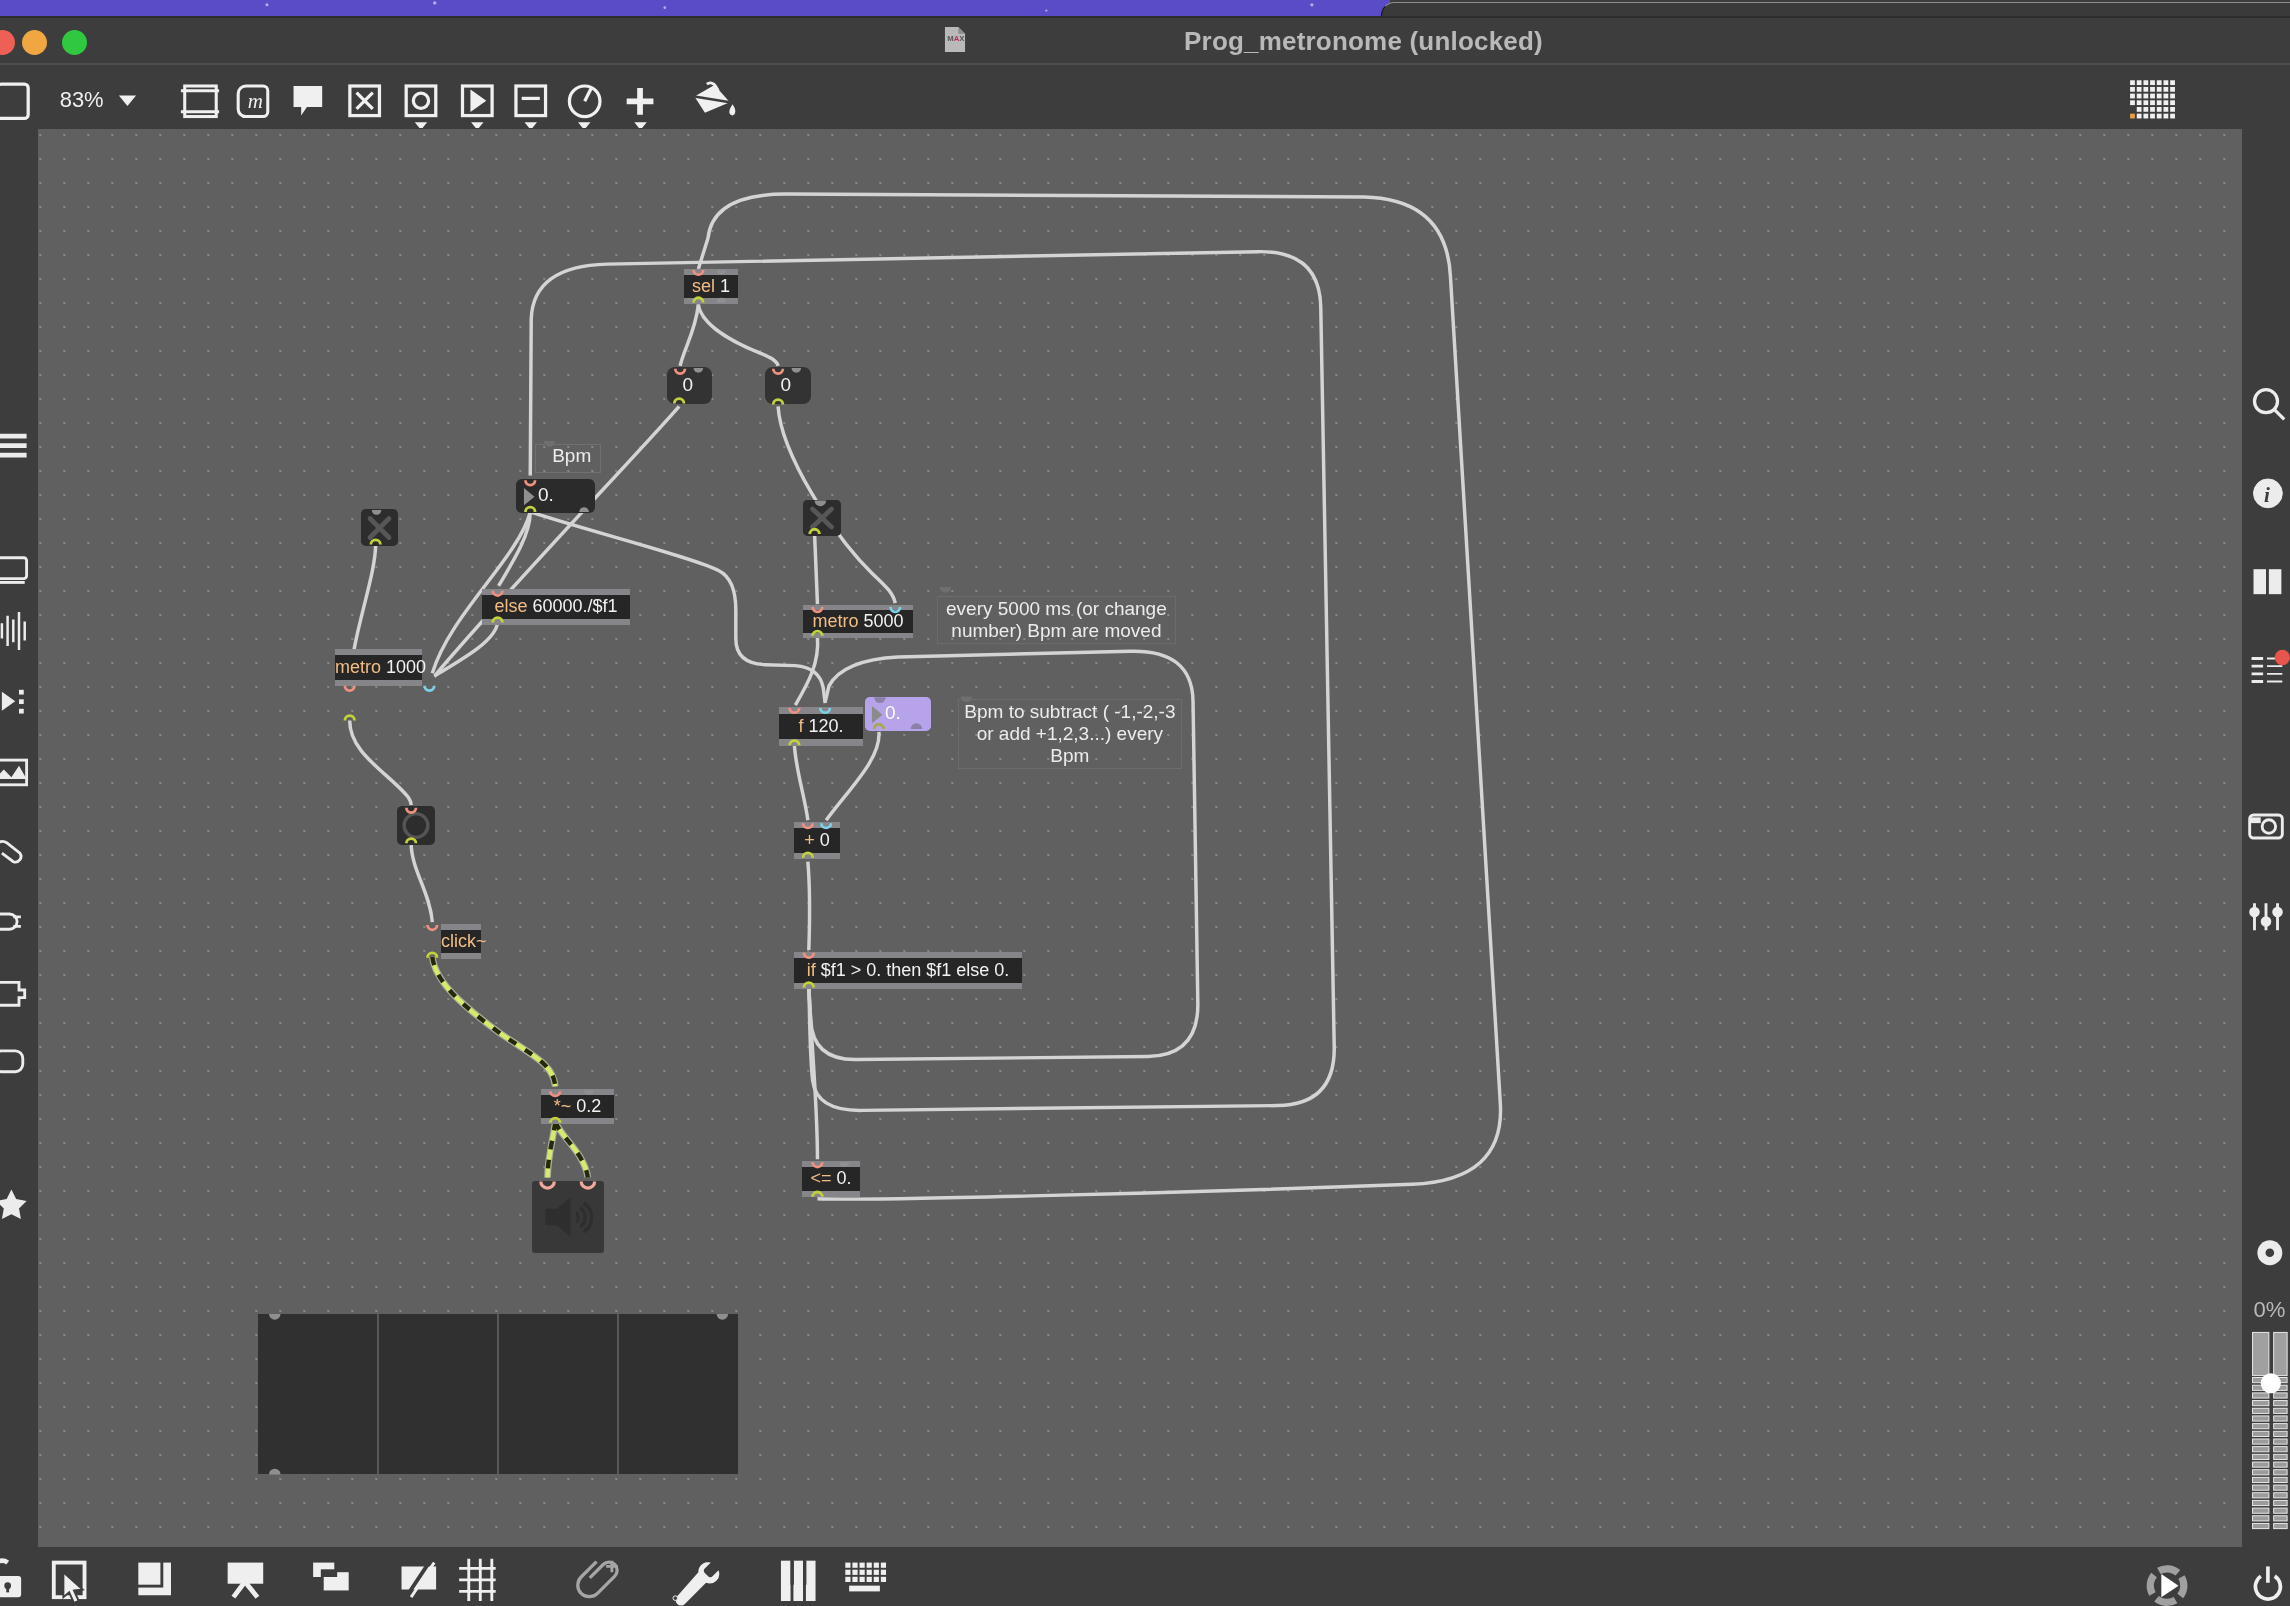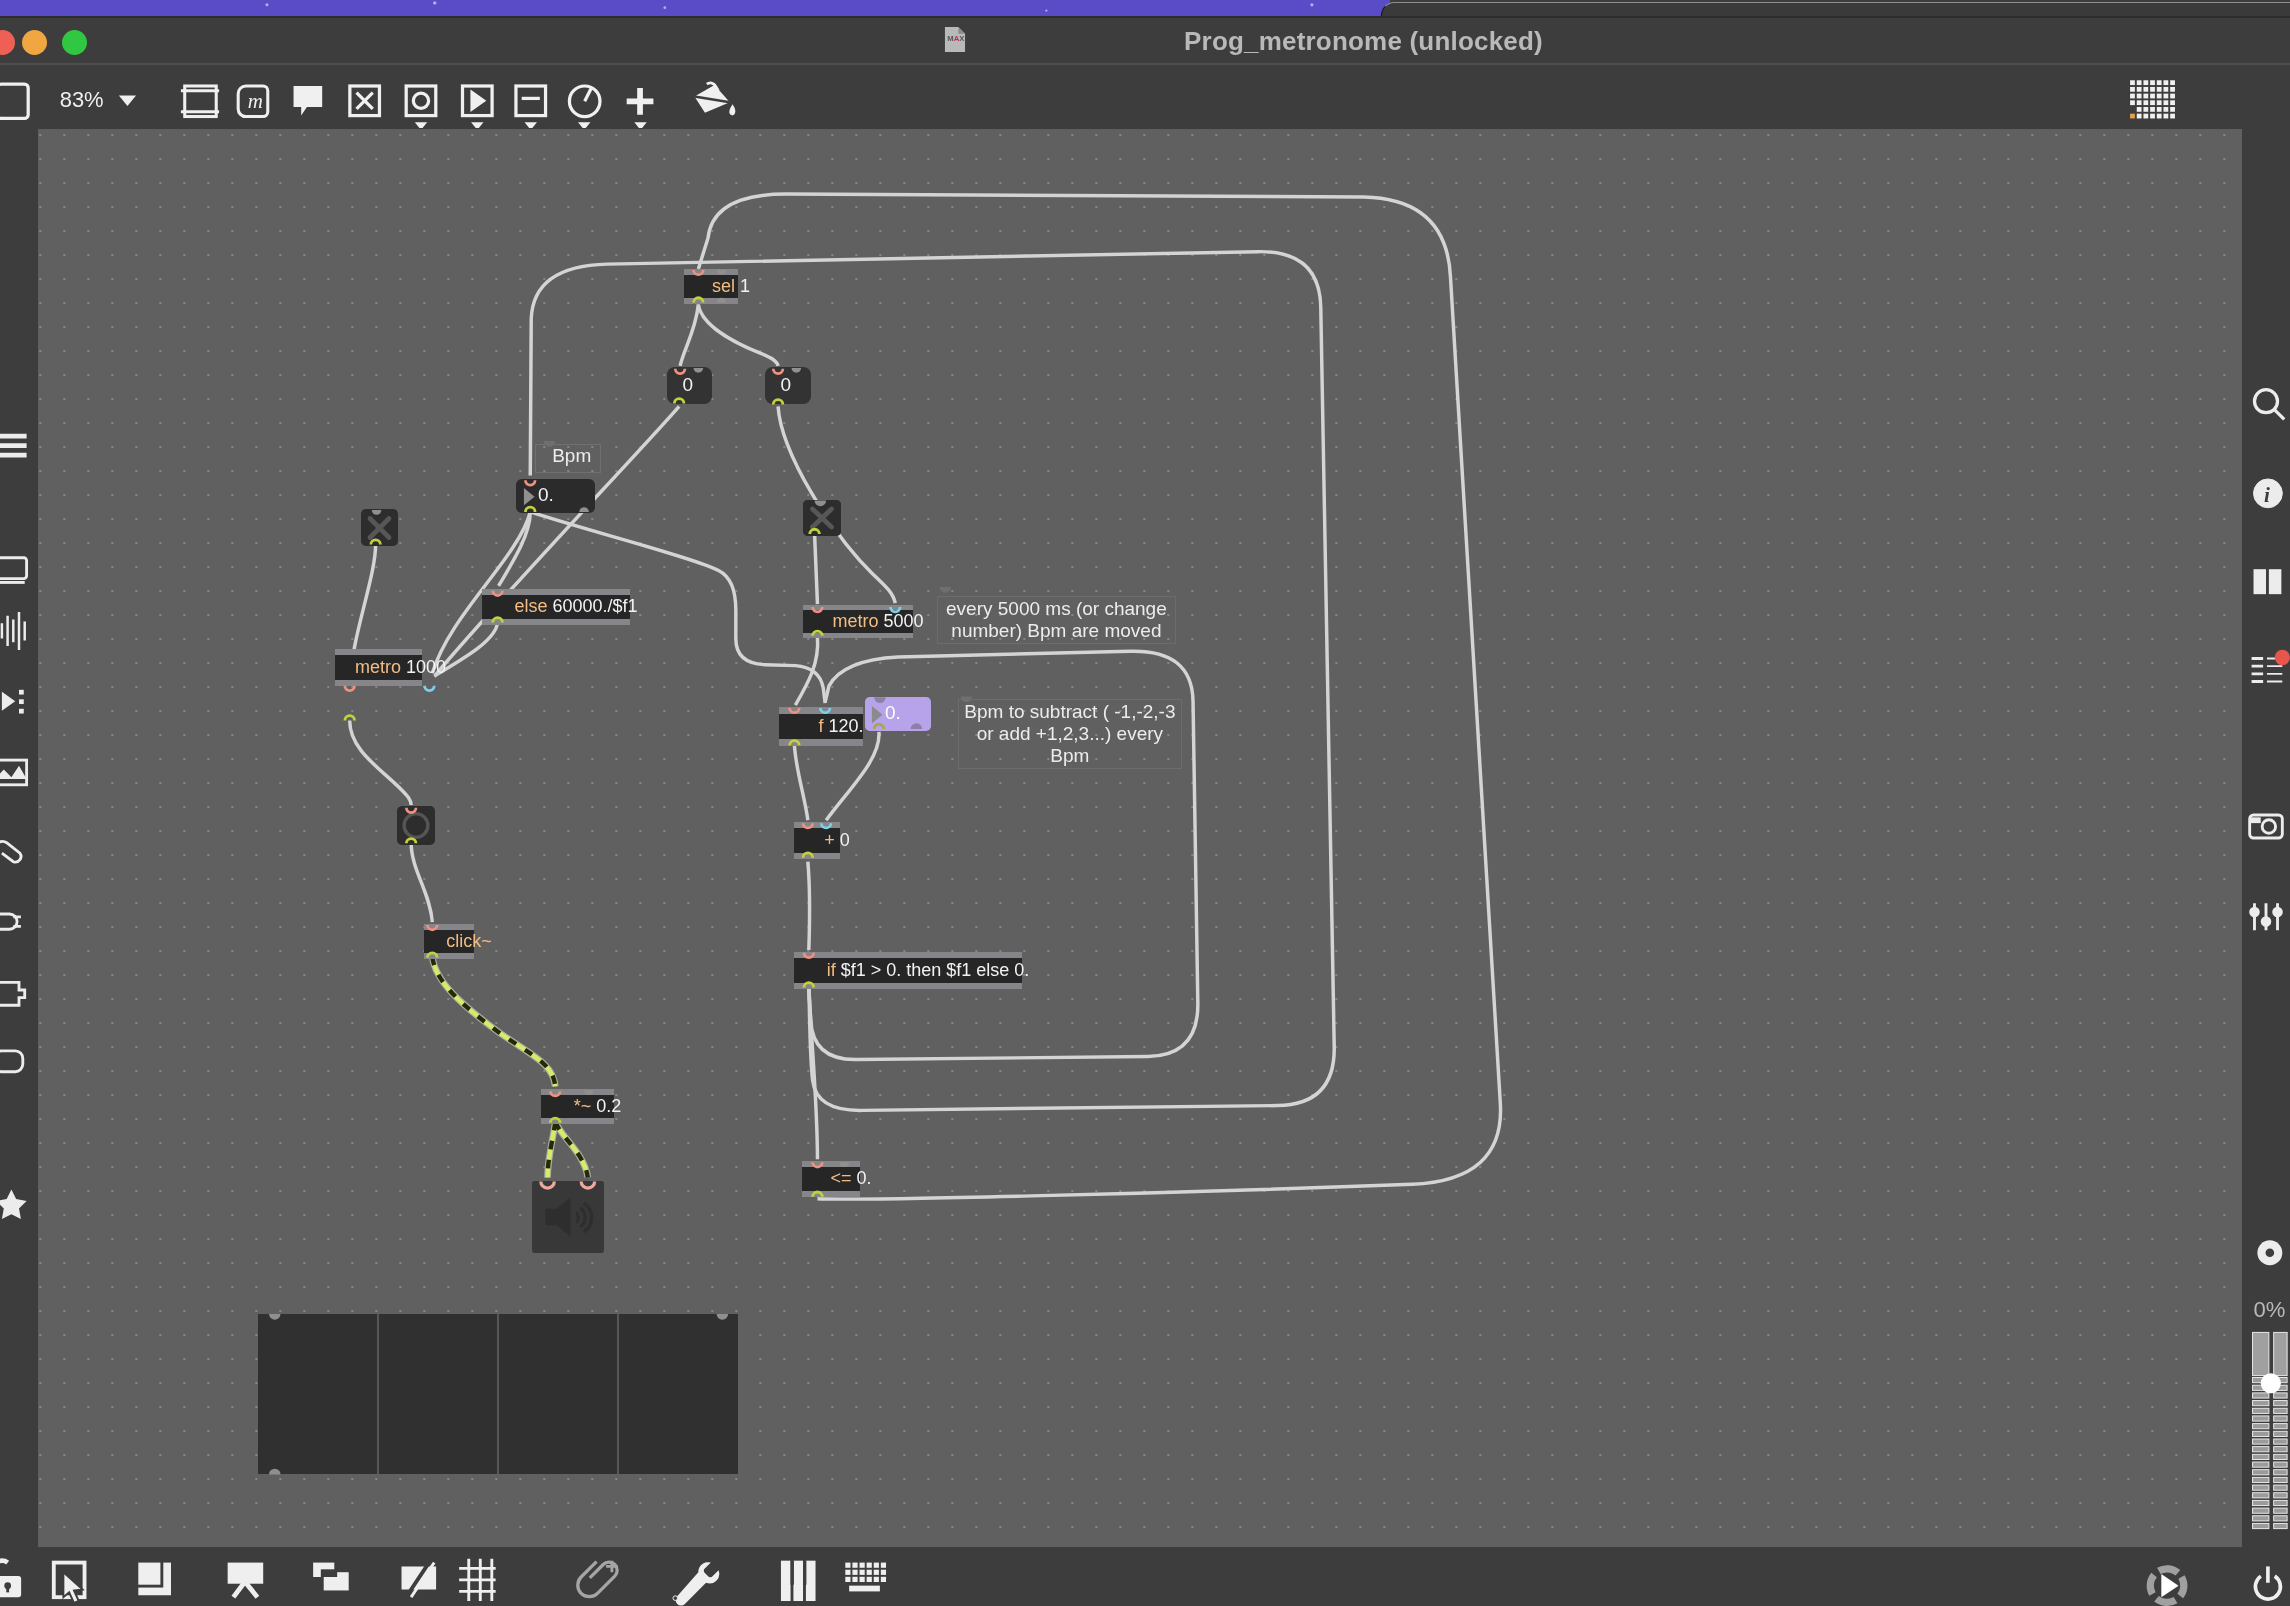--- a/index.html
+++ b/index.html
@@ -19,21 +19,21 @@
   #canvas{left:38px;top:129px;width:2204px;height:1418px;background:#606060;}
   #dots{left:38px;top:129px;width:2204px;height:1418px;
      background-image:radial-gradient(circle, rgba(222,222,222,0.30) 1.1px, rgba(222,222,222,0) 1.2px);
      background-size:24px 24px;background-position:-9.7px -6px;}
   .tl{width:25px;height:25px;border-radius:50%;top:30px;}
   #title{left:979px;top:25px;width:769px;height:33px;text-align:center;color:#b9b9b9;
      font-size:26px;font-weight:bold;line-height:33px;}
   
   .obj{position:absolute;background:#262626;border-top:6.7px solid #86868a;border-bottom:6.7px solid #86868a;
        box-sizing:border-box;color:#f2f2f2;font-size:18px;white-space:nowrap;}
-  .obj .t{position:absolute;left:0;top:50%;transform:translateY(-54%);width:100%;text-align:center;margin-left:20px;}
+  .obj .t{position:absolute;left:0;top:50%;transform:translateY(-54%);width:100%;text-align:center;}
   .nb{position:absolute;background:#333333;border-radius:7.7px;color:#f2f2f2;font-size:19px;}
   .orange{color:#f2bd85;}
   .comment{position:absolute;color:#ececec;font-size:19px;line-height:22px;text-align:center;}
 </style>
 </head>
 <body>
 <div class="abs" id="purple"></div>
 <svg class="abs" style="left:0;top:0" width="1390" height="16.3" viewBox="0 0 1447 17">
   <g fill="#ffffff" opacity="0.55">
       <circle cx="277" cy="5" r="1.6"></circle>
@@ -197,21 +197,21 @@
 <div class="nb" style="left:397px;top:806px;width:38px;height:39px;border-radius:4.8px;background:#2d2d2d">
   <svg class="abs" style="left:0;top:0" width="38" height="39" viewBox="0 0 40 41">
       <circle cx="20" cy="20.5" r="12.5" stroke="#555" stroke-width="3.6" fill="none"></circle>
     </svg>
   </div>
 
 <div class="obj" style="left:794px;top:822px;width:46px;height:37px">
     <div class="t"><span class="orange">+</span> 0</div>
   </div>
 
-<div class="obj" style="left:424px;top:924px;width:50px;height:35px">
+<div class="obj" style="left:441px;top:924px;width:40px;height:35px">
     <div class="t"><span class="orange">click~</span></div>
   </div>
 
 <div class="obj" style="left:794px;top:952px;width:228px;height:37px">
     <div class="t"><span class="orange">if</span> $f1 &gt; 0. then $f1 else 0.</div>
   </div>
 
 <div class="obj" style="left:541px;top:1089px;width:73px;height:35px">
     <div class="t"><span class="orange">*~</span> 0.2</div>
   </div>

